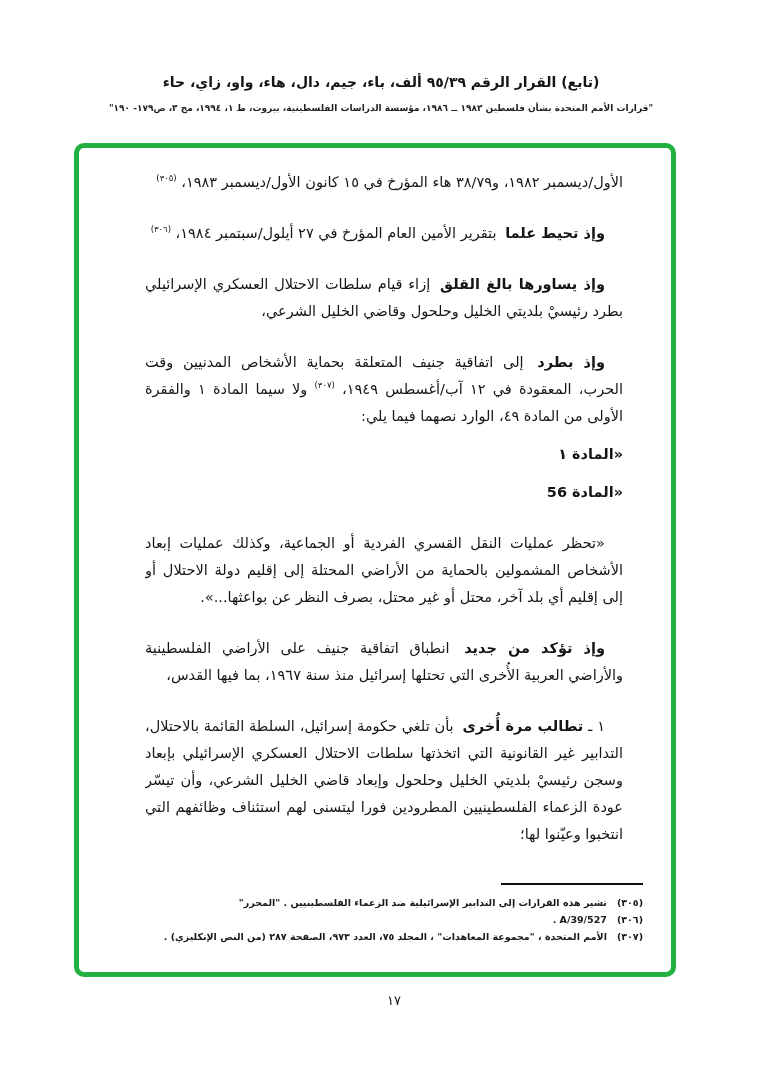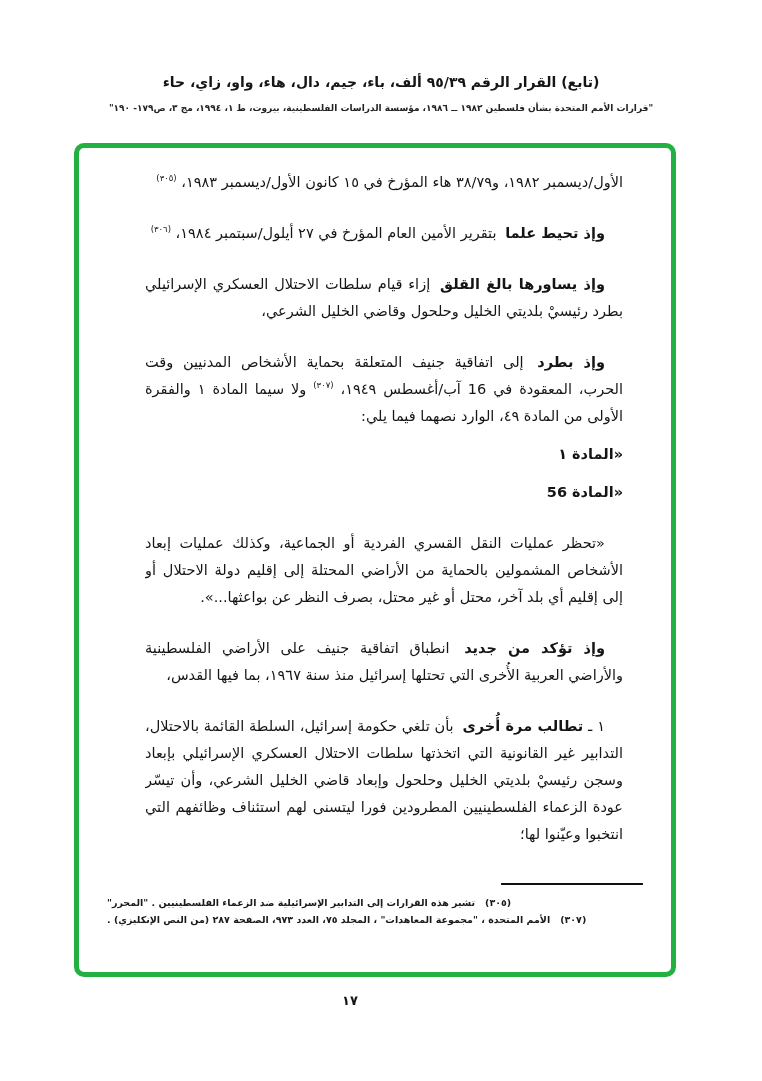--- a/index.html
+++ b/index.html
@@ -70,59 +70,61 @@
   .footnote-sep {
     width: 142px;
     border-top: 2px solid #111111;
     margin-bottom: 9px;
   }
   .footnote-row {
     font-size: 9.5px;
     font-weight: bold;
     line-height: 17px;
     color: #1a1a1a;
-    text-align: left;
+    text-align: right;
   }
   .fn-num { display: inline-block; margin-left: 10px; }
   .page-number {
     position: absolute;
     top: 993px; left: 0;
     width: 700px;
     text-align: center;
     font-size: 13px;
-    font-weight: bold;
+    font-weight: normal;
+    padding-left: 44px;
   }
 </style>
 </head>
 <body>
 
 <div class="page" style="color: rgb(21, 21, 21);">
 
   <div class="header-title">(تابع) القرار الرقم ٩٥/٣٩ ألف، باء، جيم، دال، هاء، واو، زاي، حاء</div>
 
   <div class="header-source">"قرارات الأمم المتحدة بشأن فلسطين ١٩٨٢ ــ ١٩٨٦، مؤسسة الدراسات الفلسطينية، بيروت، ط ١، ١٩٩٤، مج ٣، ص١٧٩- ١٩٠"</div>
 
   <div class="green-box" style="border-color: rgb(34, 177, 64);">
 
     <div class="doc-body">
         <div class="para"><span>الأول/ديسمبر ١٩٨٢، و٣٨/٧٩ هاء المؤرخ في ١٥ كانون الأول/ديسمبر ١٩٨٣، </span><sup>(٣٠٥)</sup></div>
         <div class="para indent"><span class="lead-bold">وإذ تحيط علما</span><span> بتقرير الأمين العام المؤرخ في ٢٧ أيلول/سبتمبر ١٩٨٤، </span><sup>(٣٠٦)</sup></div>
         <div class="para indent"><span class="lead-bold">وإذ يساورها بالغ القلق</span><span> إزاء قيام سلطات الاحتلال العسكري الإسرائيلي بطرد رئيسيْ بلديتي الخليل وحلحول وقاضي الخليل الشرعي،</span></div>
-        <div class="para indent"><span class="lead-bold">وإذ بطرد</span><span> إلى اتفاقية جنيف المتعلقة بحماية الأشخاص المدنيين وقت الحرب، المعقودة في 16 آب/أغسطس ١٩٤٩، </span><sup>(٣٠٧)</sup><span> ولا سيما المادة ١ والفقرة الأولى من المادة ٤٩، الوارد نصهما فيما يلي:</span></div>
+        <div class="para indent"><span class="lead-bold">وإذ بطرد</span><span> إلى اتفاقية جنيف المتعلقة بحماية الأشخاص المدنيين وقت الحرب، المعقودة في ١٢ آب/أغسطس ١٩٤٩، </span><sup>(٣٠٧)</sup><span> ولا سيما المادة ١ والفقرة الأولى من المادة ٤٩، الوارد نصهما فيما يلي:</span></div>
         <div class="heading"><span>«المادة ١</span></div>
         <div class="heading"><span>«المادة 56</span></div>
         <div class="para indent"><span>«تحظر عمليات النقل القسري الفردية أو الجماعية، وكذلك عمليات إبعاد الأشخاص المشمولين بالحماية من الأراضي المحتلة إلى إقليم دولة الاحتلال أو إلى إقليم أي بلد آخر، محتل أو غير محتل، بصرف النظر عن بواعثها...».</span></div>
         <div class="para indent"><span class="lead-bold">وإذ تؤكد من جديد</span><span> انطباق اتفاقية جنيف على الأراضي الفلسطينية والأراضي العربية الأُخرى التي تحتلها إسرائيل منذ سنة ١٩٦٧، بما فيها القدس،</span></div>
         <div class="para indent"><span>١ ـ </span><span class="lead-bold">تطالب مرة أُخرى</span><span> بأن تلغي حكومة إسرائيل، السلطة القائمة بالاحتلال، التدابير غير القانونية التي اتخذتها سلطات الاحتلال العسكري الإسرائيلي بإبعاد وسجن رئيسيْ بلديتي الخليل وحلحول وإبعاد قاضي الخليل الشرعي، وأن تيسّر عودة الزعماء الفلسطينيين المطرودين فورا ليتسنى لهم استئناف وظائفهم التي انتخبوا وعيّنوا لها؛</span></div>
       </div>
 
     <div class="footnote-area">
       <div class="footnote-sep"></div>
       <div id="footnote-list">
           <div class="footnote-row"><span class="fn-num">(٣٠٥)</span><span>تشير هذه القرارات إلى التدابير الإسرائيلية ضد الزعماء الفلسطينيين . "المحرر"</span></div>
+          <div class="footnote-row"><span class="fn-num">(٣٠٦)</span><span>A/39/527 .</span></div>
           <div class="footnote-row"><span class="fn-num">(٣٠٧)</span><span>الأمم المتحدة ، "مجموعة المعاهدات" ، المجلد ٧٥، العدد ٩٧٣، الصفحة ٢٨٧ (من النص الإنكليزي) .</span></div>
         </div>
     </div>
 
   </div>
 
   <div class="page-number">١٧</div>
 
 </div>
 

